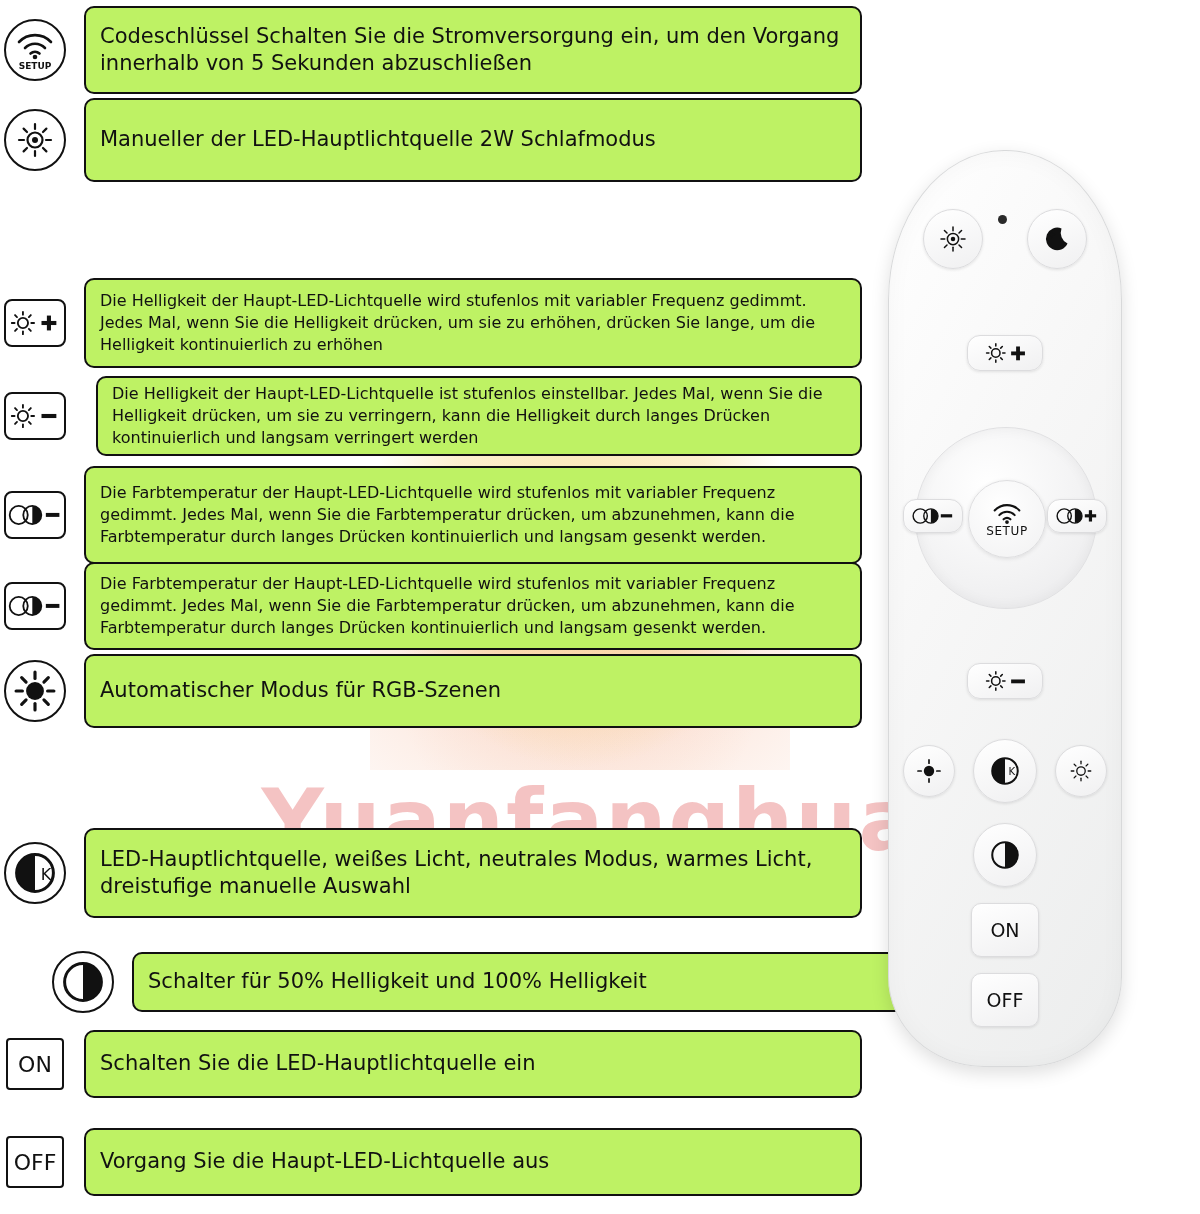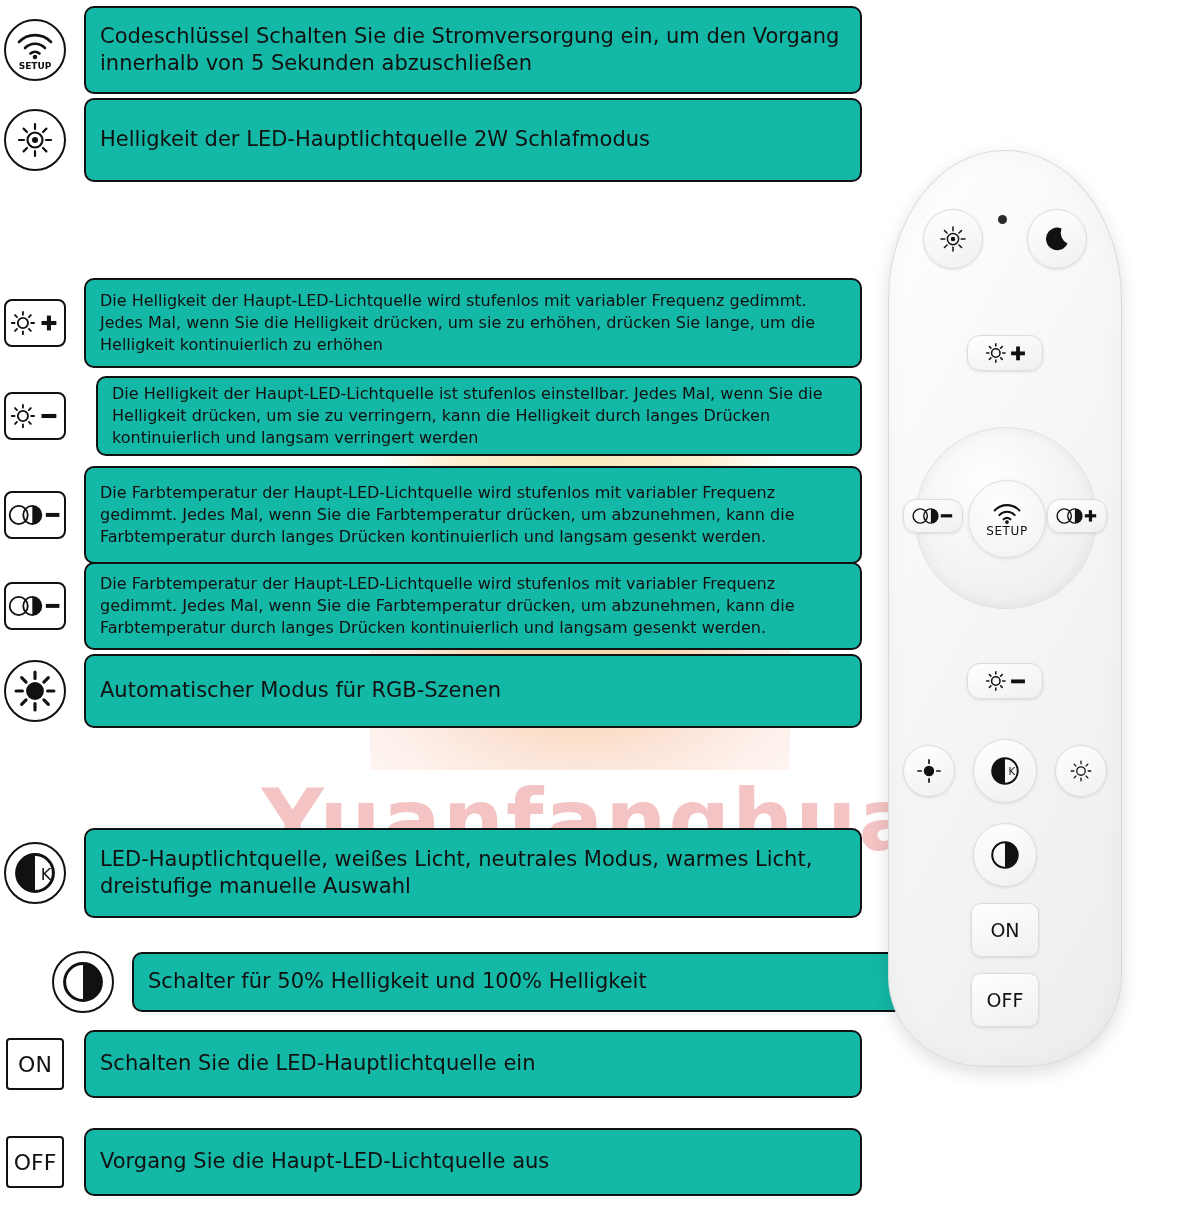--- a/index.html
+++ b/index.html
@@ -30,21 +30,21 @@
     width:70px;min-width:70px;display:flex;align-items:center;justify-content:center;
   }
   .icon-box{
     width:62px;height:62px;border:2px solid #111;border-radius:50%;
     display:flex;align-items:center;justify-content:center;background:#fff;
     box-sizing:border-box;
   }
   .icon-box.rect{border-radius:8px;width:62px;height:48px;}
   .icon-box.rect-sq{border-radius:4px;width:58px;height:52px;}
   .text-cell{
-    flex:1;border:2px solid #111;border-radius:10px;background:#14b8a6;
+    flex:1;border:2px solid #111;border-radius:10px;background:#bef264;
     display:flex;align-items:center;padding:6px 14px;box-sizing:border-box;
     margin-left:14px;
   }
   .t-big{font-size:21px;color:#111;line-height:1.3;}
   .t-small{font-size:16px;color:#111;line-height:1.38;}
 
   
   svg{display:block;}
   .onoff-label{font-size:22px;color:#111;font-family:"DejaVu Sans",sans-serif;}
 
@@ -124,21 +124,21 @@
               <line x1="31" y1="20" x2="36" y2="20"></line>
         <line x1="8.6" y1="8.6" x2="12" y2="12"></line>
               <line x1="28" y1="28" x2="31.4" y2="31.4"></line>
         <line x1="31.4" y1="8.6" x2="28" y2="12"></line>
               <line x1="12" y1="28" x2="8.6" y2="31.4"></line>
             </g>
           </svg>
         </div>
       </div>
       <div class="text-cell">
-        <div class="t-big">Helligkeit der LED-Hauptlichtquelle 2W Schlafmodus</div>
+        <div class="t-big">Manueller der LED-Hauptlichtquelle 2W Schlafmodus</div>
       </div>
     </div>
     <div class="row" style="top: 278px; height: 90px;">
       <div class="icon-cell">
         <div class="icon-box rect">
           <svg width="56" height="26" viewBox="0 0 58 28">
             <g stroke="#111" stroke-width="2" fill="none">
         <circle cx="16" cy="14" r="5.5"></circle>
         <g stroke-linecap="round">
         <line x1="16" y1="2" x2="16" y2="5"></line>

